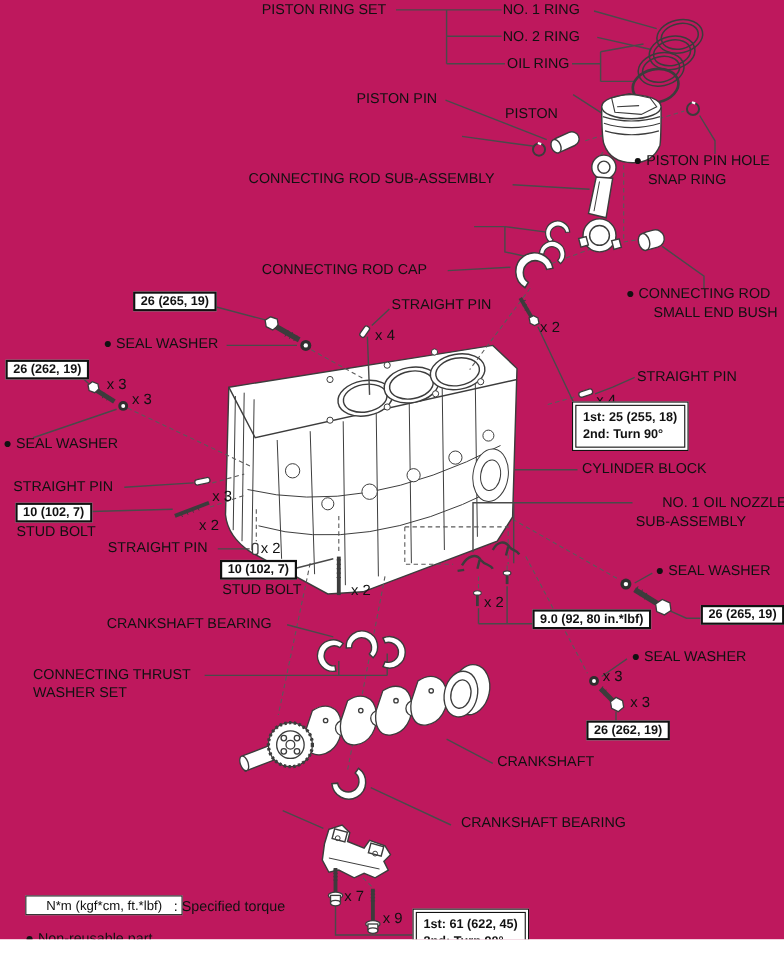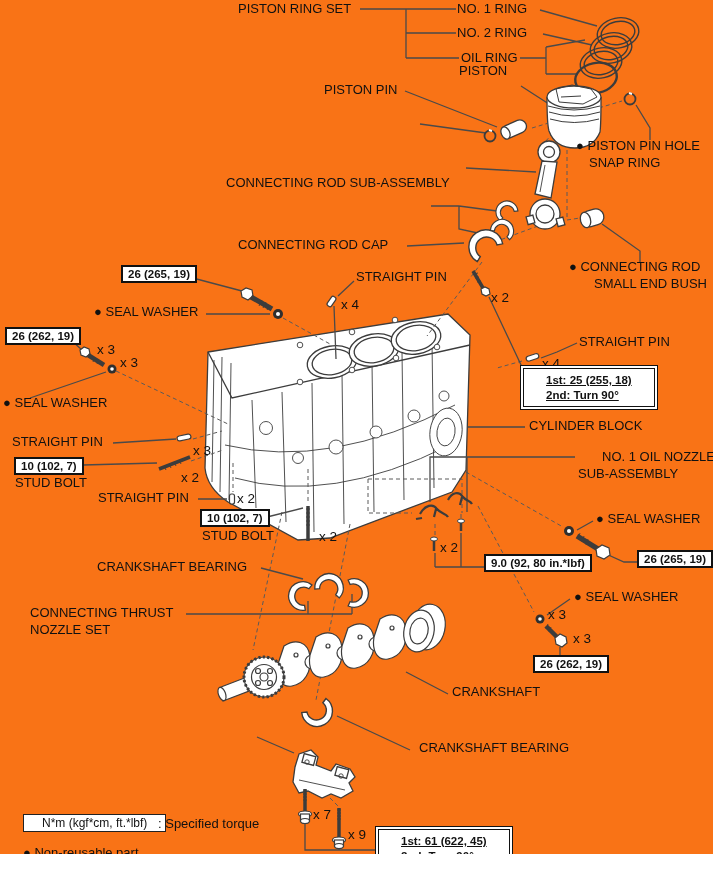--- a/index.html
+++ b/index.html
@@ -1,25 +1,25 @@
 <!DOCTYPE html>
 <html><head>
 <meta charset="utf-8">
 <style>
   html,body{margin:0;padding:0;background:#fff;}
-  #stage{position:relative;width:713px;height:854px;background:#f97316;overflow:hidden;
+  #stage{position:relative;width:713px;height:854px;background:#be185d;overflow:hidden;
          font-family:"Liberation Sans",sans-serif;color:#111;}
   #art{position:absolute;left:0;top:0;}
   .lbl{position:absolute;font-size:13px;line-height:14px;white-space:nowrap;color:#111;}
   .qty{position:absolute;font-size:13.5px;white-space:nowrap;color:#111;}
   .tq{position:absolute;border:2px solid #111;background:#fff;font-size:11.5px;
       font-weight:bold;padding:1px 5px;white-space:nowrap;}
   .tq2{position:absolute;border:1px solid #111;background:#fff;padding:2px;}
   .tq2 .in{border:1px solid #111;padding:2px 6px;}
-  .tq2 .ln{font-size:11.5px;font-weight:bold;white-space:nowrap;margin:3px 16px;text-decoration:underline;}
+  .tq2 .ln{font-size:11.5px;font-weight:bold;white-space:nowrap;margin:3px 0;}
   .legendbox{position:absolute;border:1.5px solid #222;background:#fff;font-size:12px;
       padding:1px 18px;white-space:nowrap;}
 </style>
 </head>
 <body>
 
 <div id="stage">
 
 <svg id="art" width="713" height="882" viewBox="0 0 713 882">
   <defs>
@@ -288,24 +288,24 @@
     <rect x="334.5" y="840" width="9" height="6" fill="#fff" stroke-width="1.2"></rect>
     <ellipse cx="339" cy="846" rx="4.5" ry="2.5" fill="#fff" stroke-width="1.2"></ellipse>
   </g>
 </svg>
 
   <div class="lbl" style="left:238px;top:2px">PISTON RING SET</div>
   <div class="lbl" style="left:457px;top:2px">NO. 1 RING</div>
   <div class="lbl" style="left:457px;top:26px">NO. 2 RING</div>
   <div class="lbl" style="left:461px;top:51px">OIL RING</div>
   <div class="lbl" style="left:324px;top:83px">PISTON PIN</div>
-  <div class="lbl" style="left:459px;top:64px">PISTON</div>
+  <div class="lbl" style="left:459px;top:96px">PISTON</div>
   <div class="lbl" style="left:576px;top:139px">● PISTON PIN HOLE</div>
   <div class="lbl" style="left:589px;top:156px">SNAP RING</div>
-  <div class="lbl" style="left:226px;top:176px">CONNECTING ROD SUB-ASSEMBLY</div>
+  <div class="lbl" style="left:226px;top:155px">CONNECTING ROD SUB-ASSEMBLY</div>
   <div class="lbl" style="left:238px;top:238px">CONNECTING ROD CAP</div>
   <div class="lbl" style="left:569px;top:260px">● CONNECTING ROD</div>
   <div class="lbl" style="left:594px;top:277px">SMALL END BUSH</div>
 
   <div class="lbl" style="left:356px;top:270px">STRAIGHT PIN</div>
   <div class="qty" style="left:341px;top:297px">x 4</div>
   <div class="qty" style="left:491px;top:290px">x 2</div>
 
   <div class="tq" style="left:121px;top:265px">26 (265, 19)</div>
   <div class="lbl" style="left:94px;top:305px">● SEAL WASHER</div>
@@ -344,21 +344,21 @@
 
   <div class="lbl" style="left:596px;top:512px">● SEAL WASHER</div>
   <div class="tq" style="left:637px;top:550px">26 (265, 19)</div>
   <div class="lbl" style="left:574px;top:590px">● SEAL WASHER</div>
   <div class="qty" style="left:548px;top:607px">x 3</div>
   <div class="qty" style="left:573px;top:631px">x 3</div>
   <div class="tq" style="left:533px;top:655px">26 (262, 19)</div>
 
   <div class="lbl" style="left:97px;top:560px">CRANKSHAFT BEARING</div>
   <div class="lbl" style="left:30px;top:606px">CONNECTING THRUST</div>
-  <div class="lbl" style="left:30px;top:623px">NOZZLE SET</div>
+  <div class="lbl" style="left:30px;top:623px">WASHER SET</div>
   <div class="lbl" style="left:452px;top:685px">CRANKSHAFT</div>
   <div class="lbl" style="left:419px;top:741px">CRANKSHAFT BEARING</div>
 
   <div class="qty" style="left:313px;top:807px">x 7</div>
   <div class="qty" style="left:348px;top:827px">x 9</div>
   <div class="tq2" style="left:375px;top:826px">
     <div class="in">
       <div class="ln">1st: 61 (622, 45)</div>
       <div class="ln">2nd: Turn 90°</div>
     </div>

